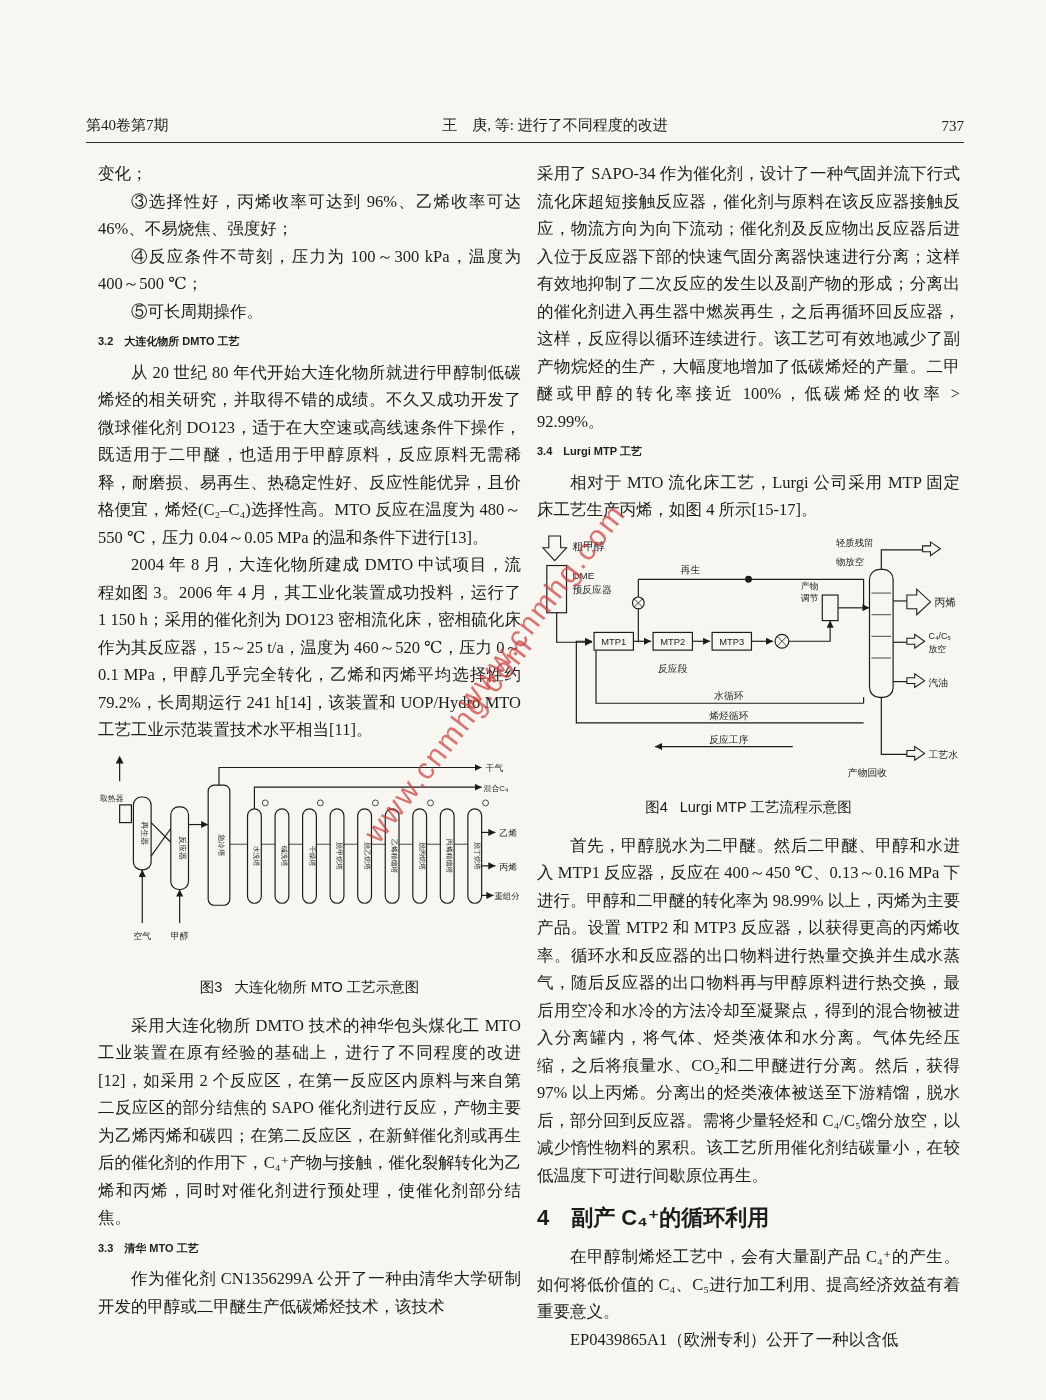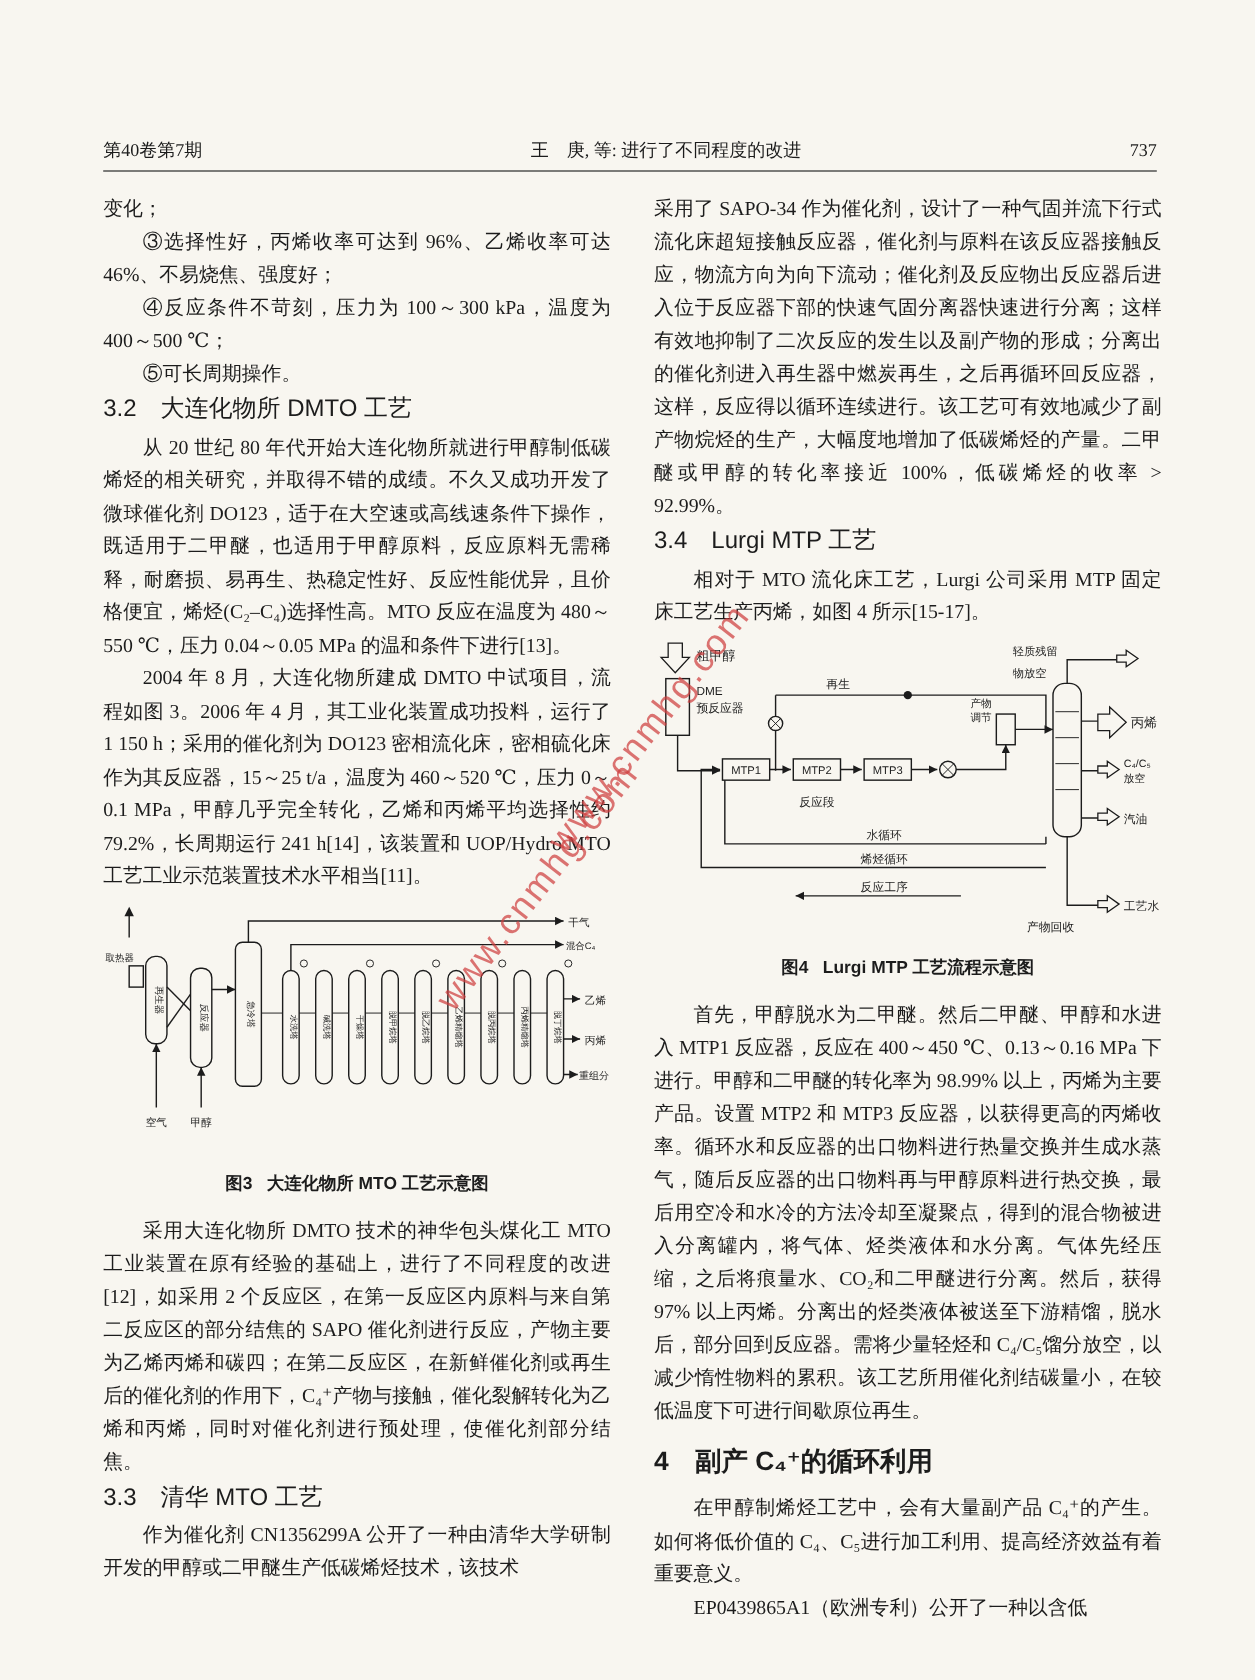--- a/index.html
+++ b/index.html
@@ -8,38 +8,38 @@
   .page {
     position: relative; width: 1046px; height: 1400px; margin: 0 auto;
     background: #f8f6f0; overflow: hidden; color: #1c1c1c;
   }
   .header {
     position: absolute; top: 116px; left: 86px; width: 878px;
     display: flex; justify-content: space-between; align-items: flex-end;
     font-size: 15px; padding-bottom: 7px; border-bottom: 1.6px solid #2a2a2a;
   }
   .columns {
-    position: absolute; top: 160px; left: 86px; width: 878px;
-    display: flex; gap: 36px;
+    position: absolute; top: 160px; left: 98px; width: 878px;
+    display: flex; gap: 16px;
   }
   .col { width: 423px; font-size: 16.5px; line-height: 27.5px; text-align: justify; }
   .para { margin: 0; text-indent: 2em; }
   .cont { margin: 0; }
   .h-sub {
     font-family: "Liberation Sans", "DejaVu Sans", sans-serif;
-    font-weight: 400; font-size: 20px; line-height: 27.5px; margin: 3px 0;
+    font-weight: 700; font-size: 11px; line-height: 27.5px; margin: 3px 0;
   }
   .h-main {
     font-family: "Liberation Sans", "DejaVu Sans", sans-serif;
     font-weight: 700; font-size: 22px; line-height: 30px; margin: 14px 0 10px;
   }
   .figure { margin: 8px 0 2px; }
   .figcaption {
     text-align: center; font-family: "Liberation Sans", "DejaVu Sans", sans-serif;
-    font-weight: 700; font-size: 14.5px; margin: 2px 0 10px;
+    font-weight: 400; font-size: 14.5px; margin: 2px 0 10px;
   }
   .figcaption .tag { margin-right: 12px; }
   .watermark {
     position: absolute; transform: rotate(-52deg);
     font-family: "Liberation Sans", "DejaVu Sans", sans-serif;
     font-size: 30px; letter-spacing: 2px; color: rgba(206, 62, 62, 0.72);
     pointer-events: none; white-space: nowrap; z-index: 5;
   }
   .wm1 { left: 415px; top: 590px; }
   .wm2 { left: 322px; top: 722px; }

